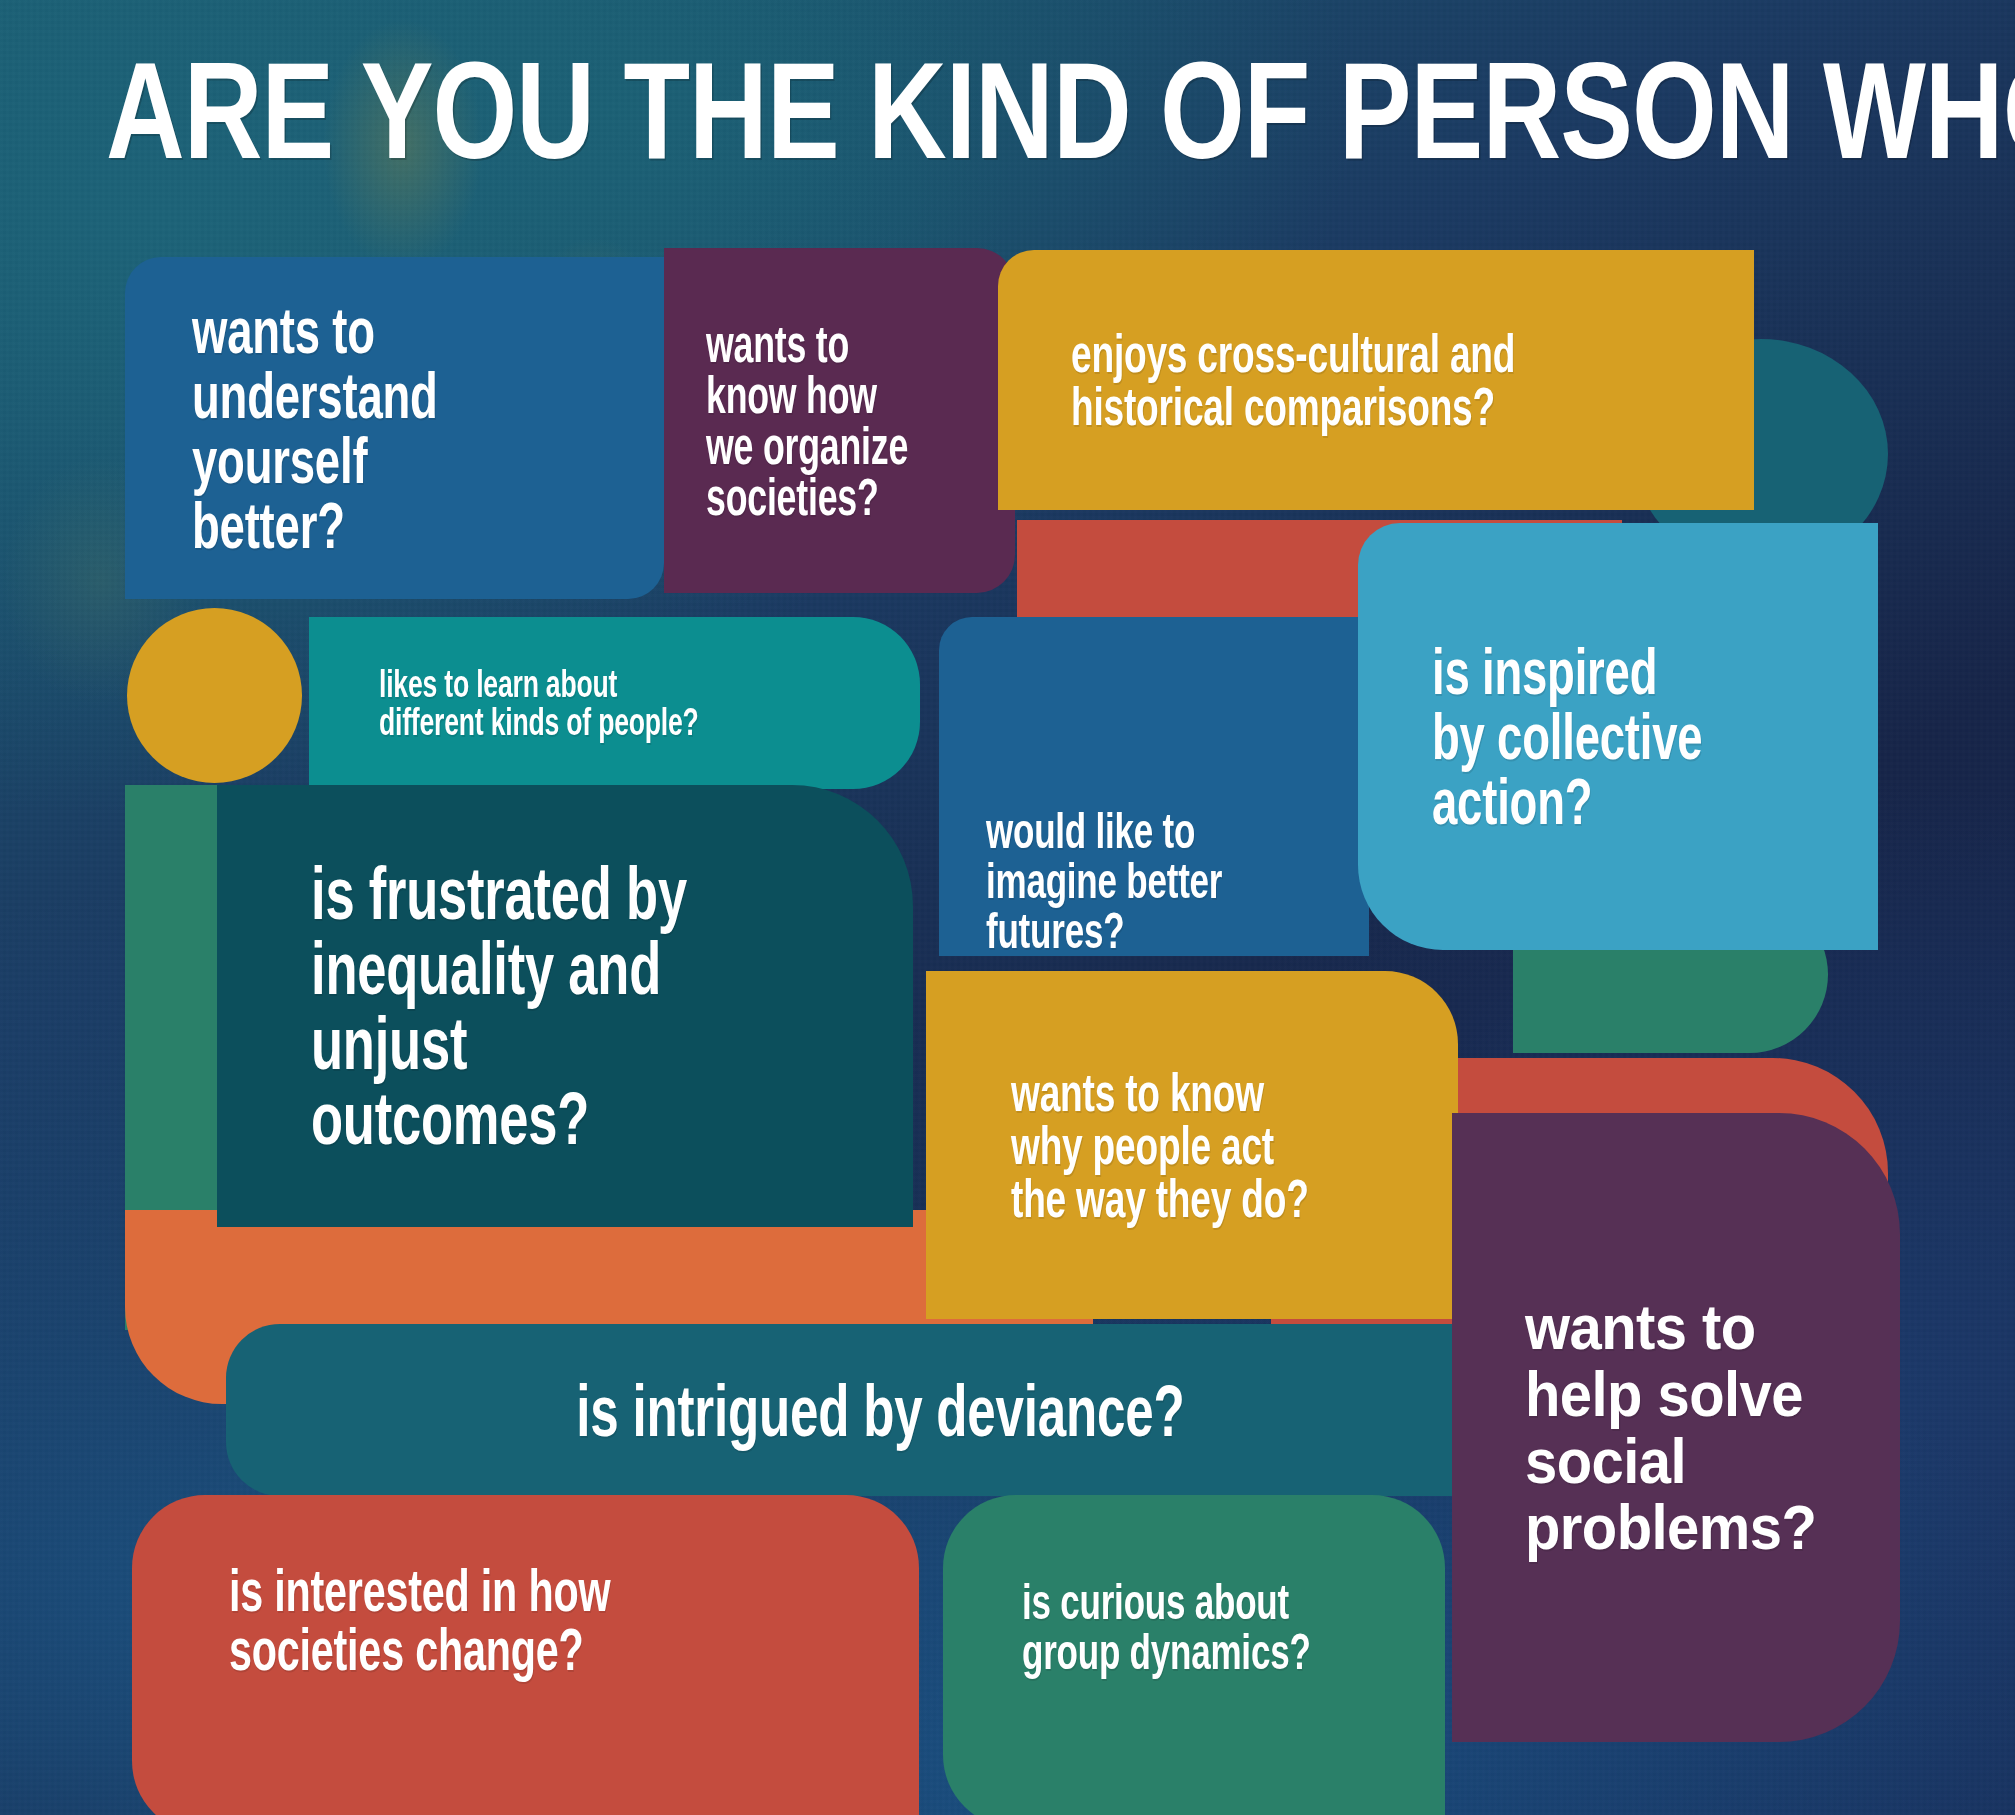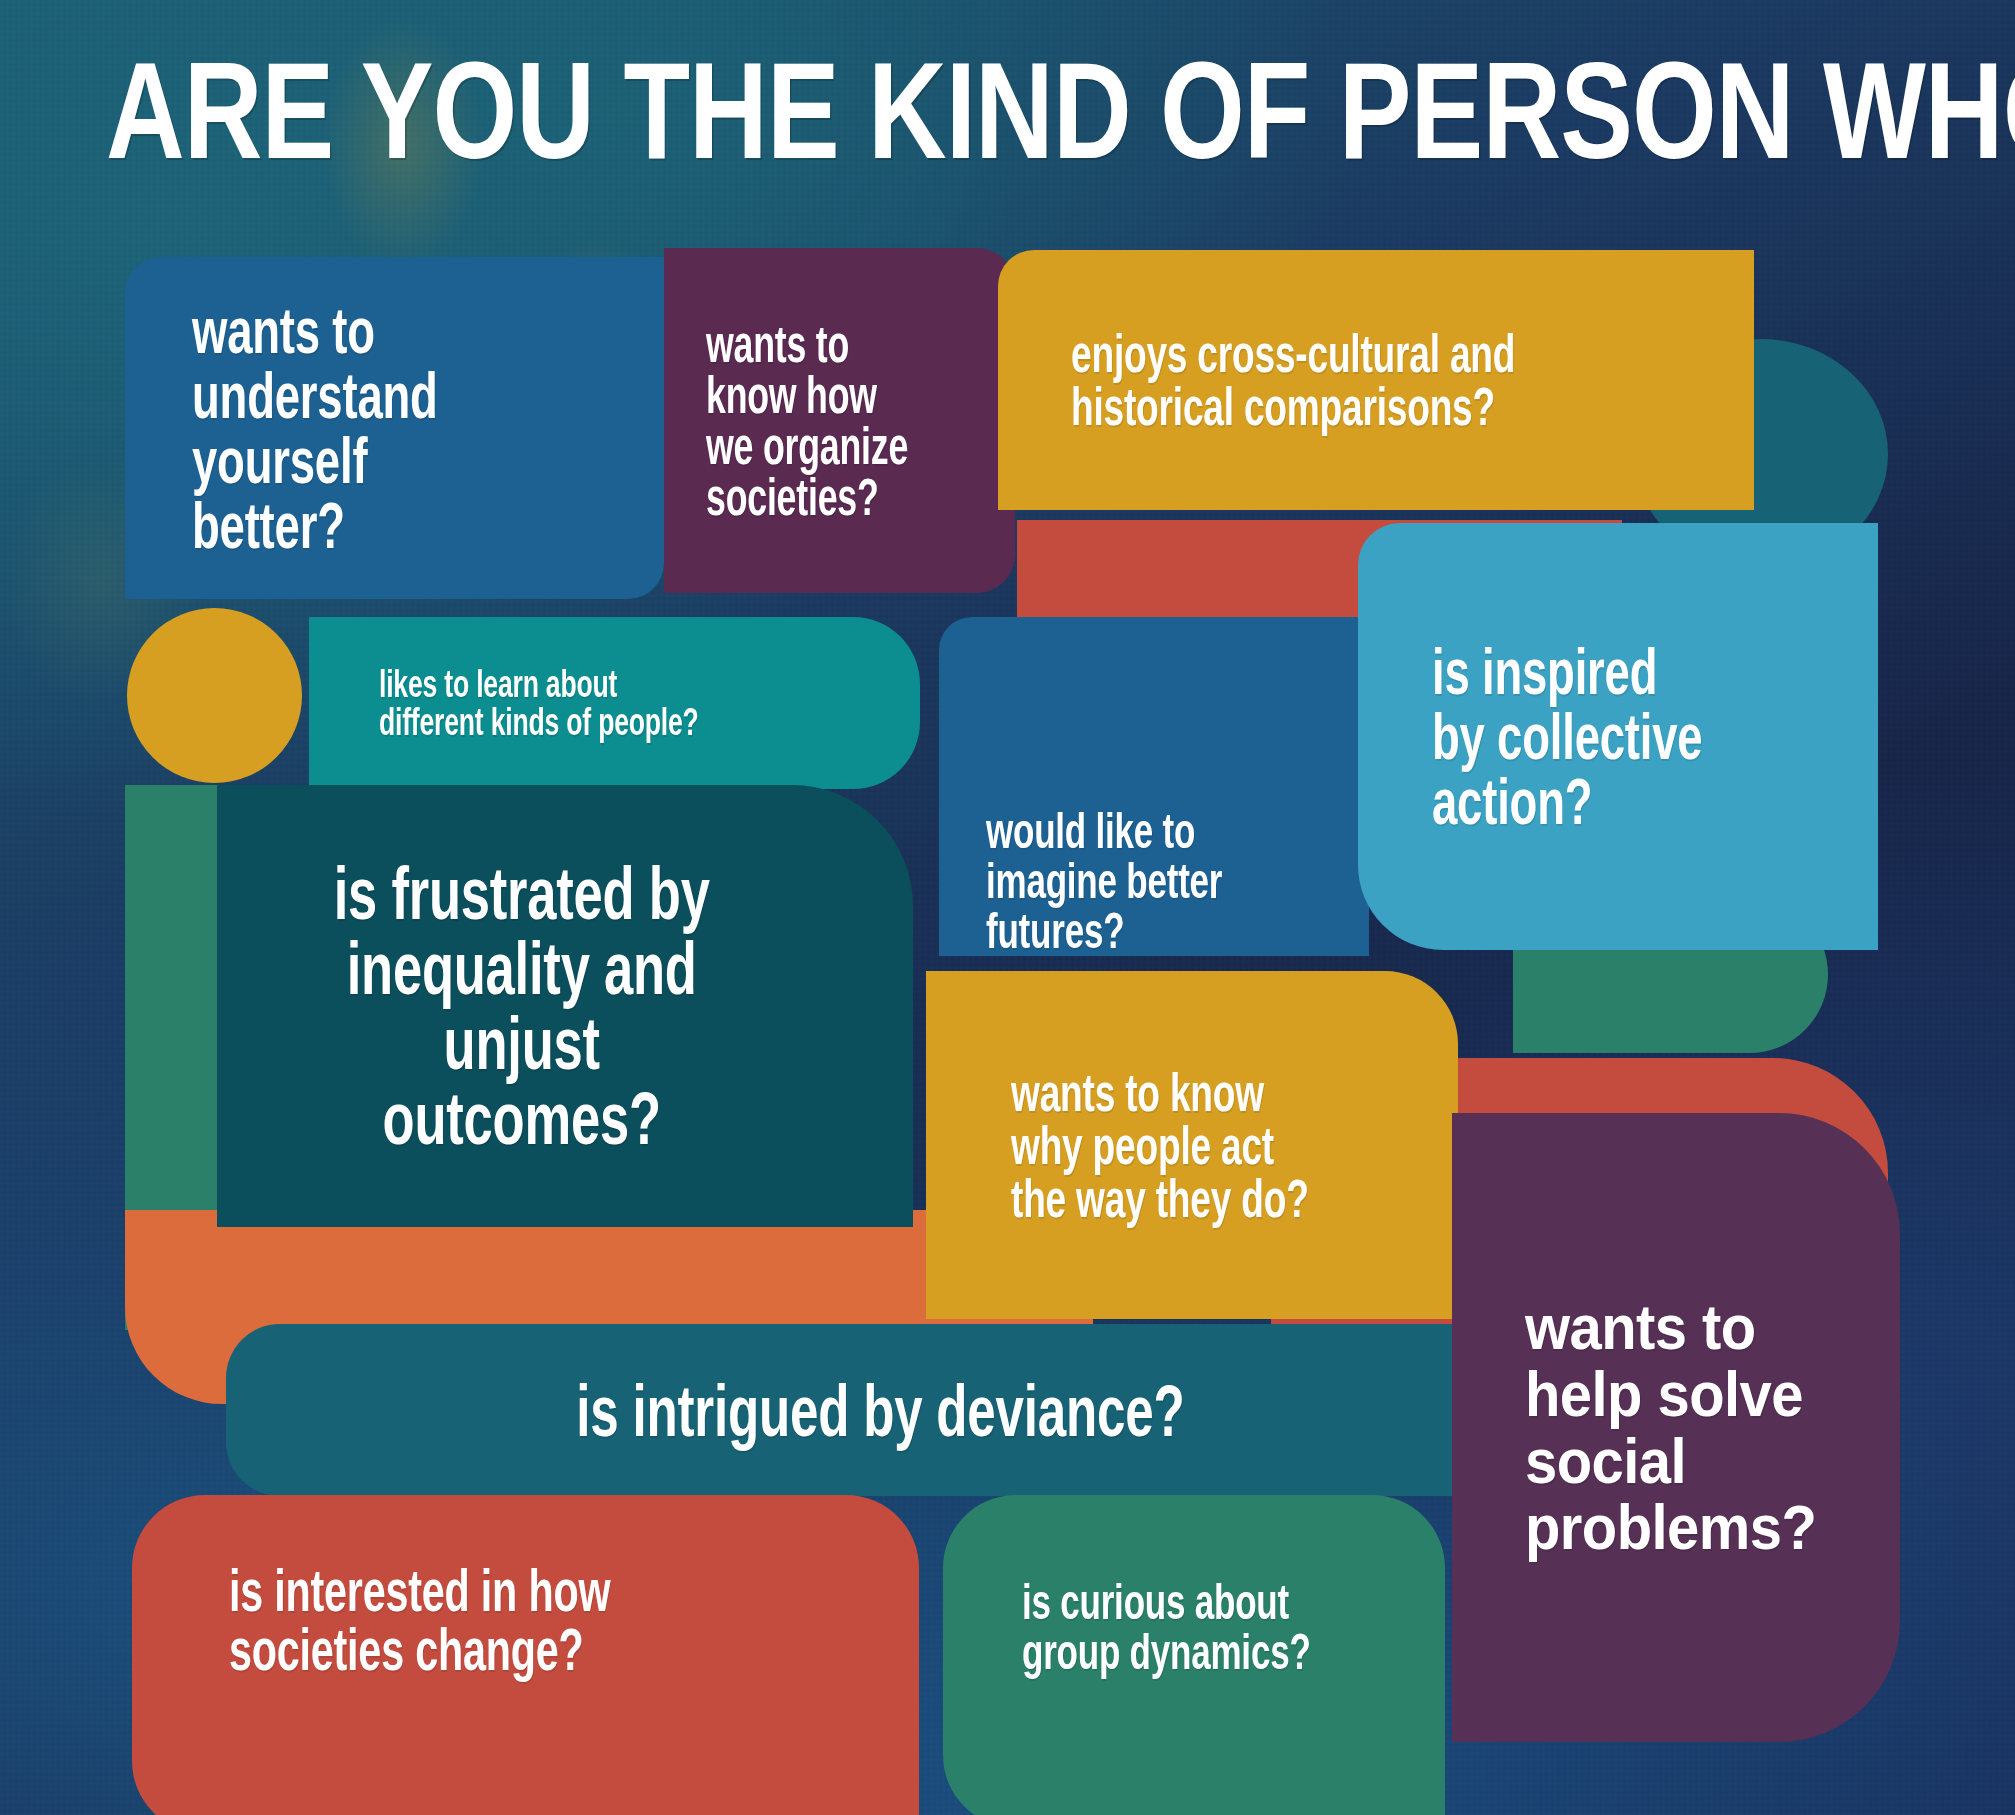--- a/index.html
+++ b/index.html
@@ -143,21 +143,21 @@
   </div>
 
   <div class="card" style="left:1358px; top:511px; width:520px; height:427px; background:#3ba2c4;
               border-radius:42px 0 0 85px; align-items:center; padding:0 0 0 74px;margin-top:12px;">
     <div class="txt" style="font-size:65px;">is inspired
 by collective
 action?</div>
   </div>
 
   <div class="card" style="left:217px; top:785px; width:696px; height:442px; background:#0c4f5c;
-              border-radius:0 121px 0 0; align-items:center; padding:0 0 0 94px;text-align:center;">
+              border-radius:0 121px 0 0; align-items:center; padding:0 0 0 94px;">
     <div class="txt" style="font-size:75px;">is frustrated by
 inequality and
 unjust outcomes?</div>
   </div>
 
   <div class="card" style="left:926px; top:971px; width:532px; height:348px; background:#d69f22;
               border-radius:0 73px 0 0; align-items:center; padding:0 0 0 64px;justify-content:center;">
     <div class="txt" style="font-size:53px;">wants to know
 why people act
 the way they do?</div>

